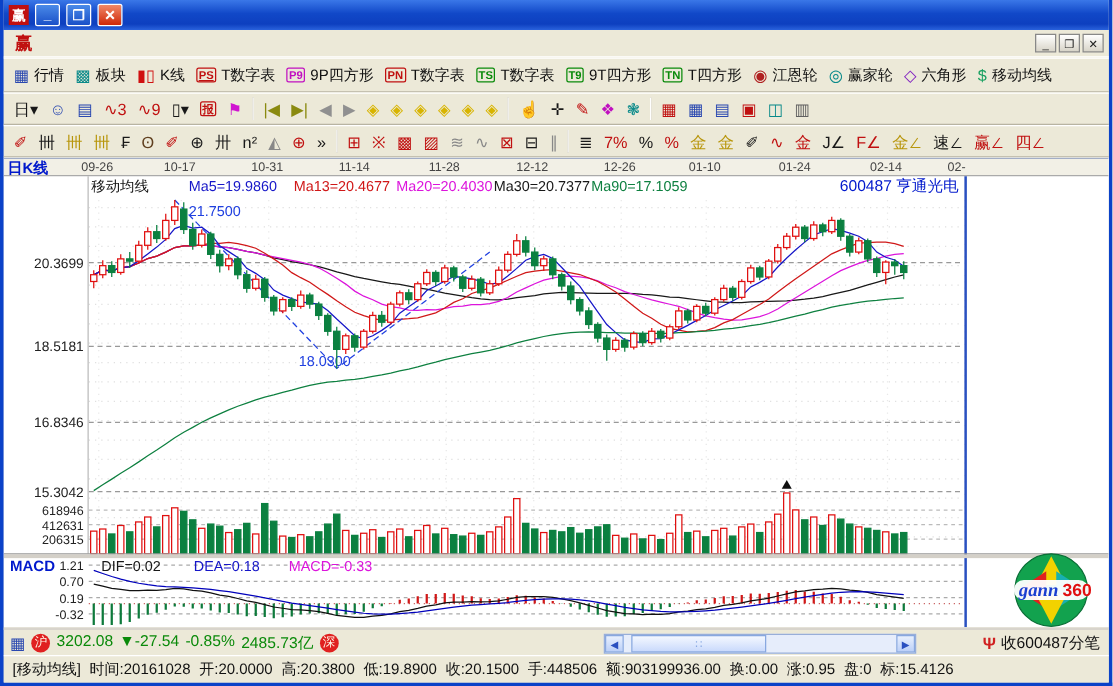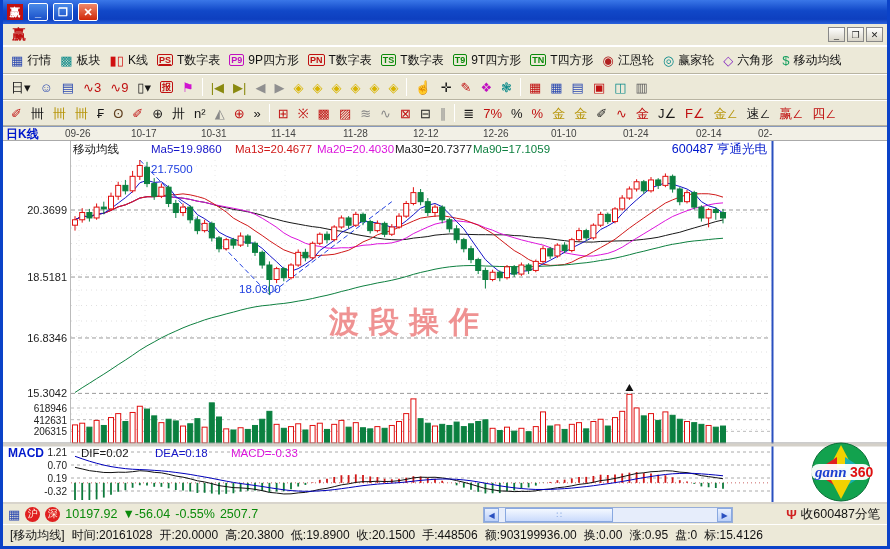--- a/index.html
+++ b/index.html
@@ -808,33 +808,32 @@
           <circle cx="838" cy="346" r="29" fill="#12a24e" stroke="#0a6e36"></circle>
           <polygon points="838,319 850,342 826,342" fill="#f2d200"></polygon>
           <polygon points="811,346 834,331 834,361" fill="#e02020"></polygon>
           <polygon points="865,346 842,331 842,361" fill="#18b0b0"></polygon>
           <polygon points="838,373 850,350 826,350" fill="#f2d200"></polygon>
           <rect x="808" y="338" width="60" height="16" rx="8" fill="#fff" opacity="0.95"></rect>
           <text x="812" y="351" fill="#1a3fd0" font-size="15" font-family="Liberation Serif, serif" text-anchor="start" font-style="italic" font-weight="bold">gann</text>
           <text x="847" y="351" fill="#e01010" font-size="14" font-family="Liberation Sans, sans-serif" text-anchor="start" font-weight="bold">360</text>
         </g>
       </svg>
-    <div class="watermark">波段操作</div>
   </div>
 
   <div class="statusbar">
     <span class="gridico">▦</span>
     <span class="badge">沪</span>
+    <span id="shValues" style="display:flex;gap:5px">
+        <span class="grn">3202.08</span>
+        <span class="grn">▼-27.54</span>
+        <span class="grn">-0.85%</span>
+        <span class="grn">2485.73亿</span>
+      </span>
     <span class="badge">深</span>
-    <span id="szValues" style="display:flex;gap:5px">
-        <span class="grn">10197.92</span>
-        <span class="grn">▼-56.04</span>
-        <span class="grn">-0.55%</span>
-        <span class="grn">2507.7</span>
-      </span>
     <span class="scroll">
       <span class="sarrow">◀</span>
       <span class="sthumb">∷</span>
       <span class="sarrow" style="margin-left:auto">▶</span>
     </span>
     <span class="sb-right">
       <span class="antenna">Ψ</span>
       <span>收600487分笔</span>
     </span>
   </div>

